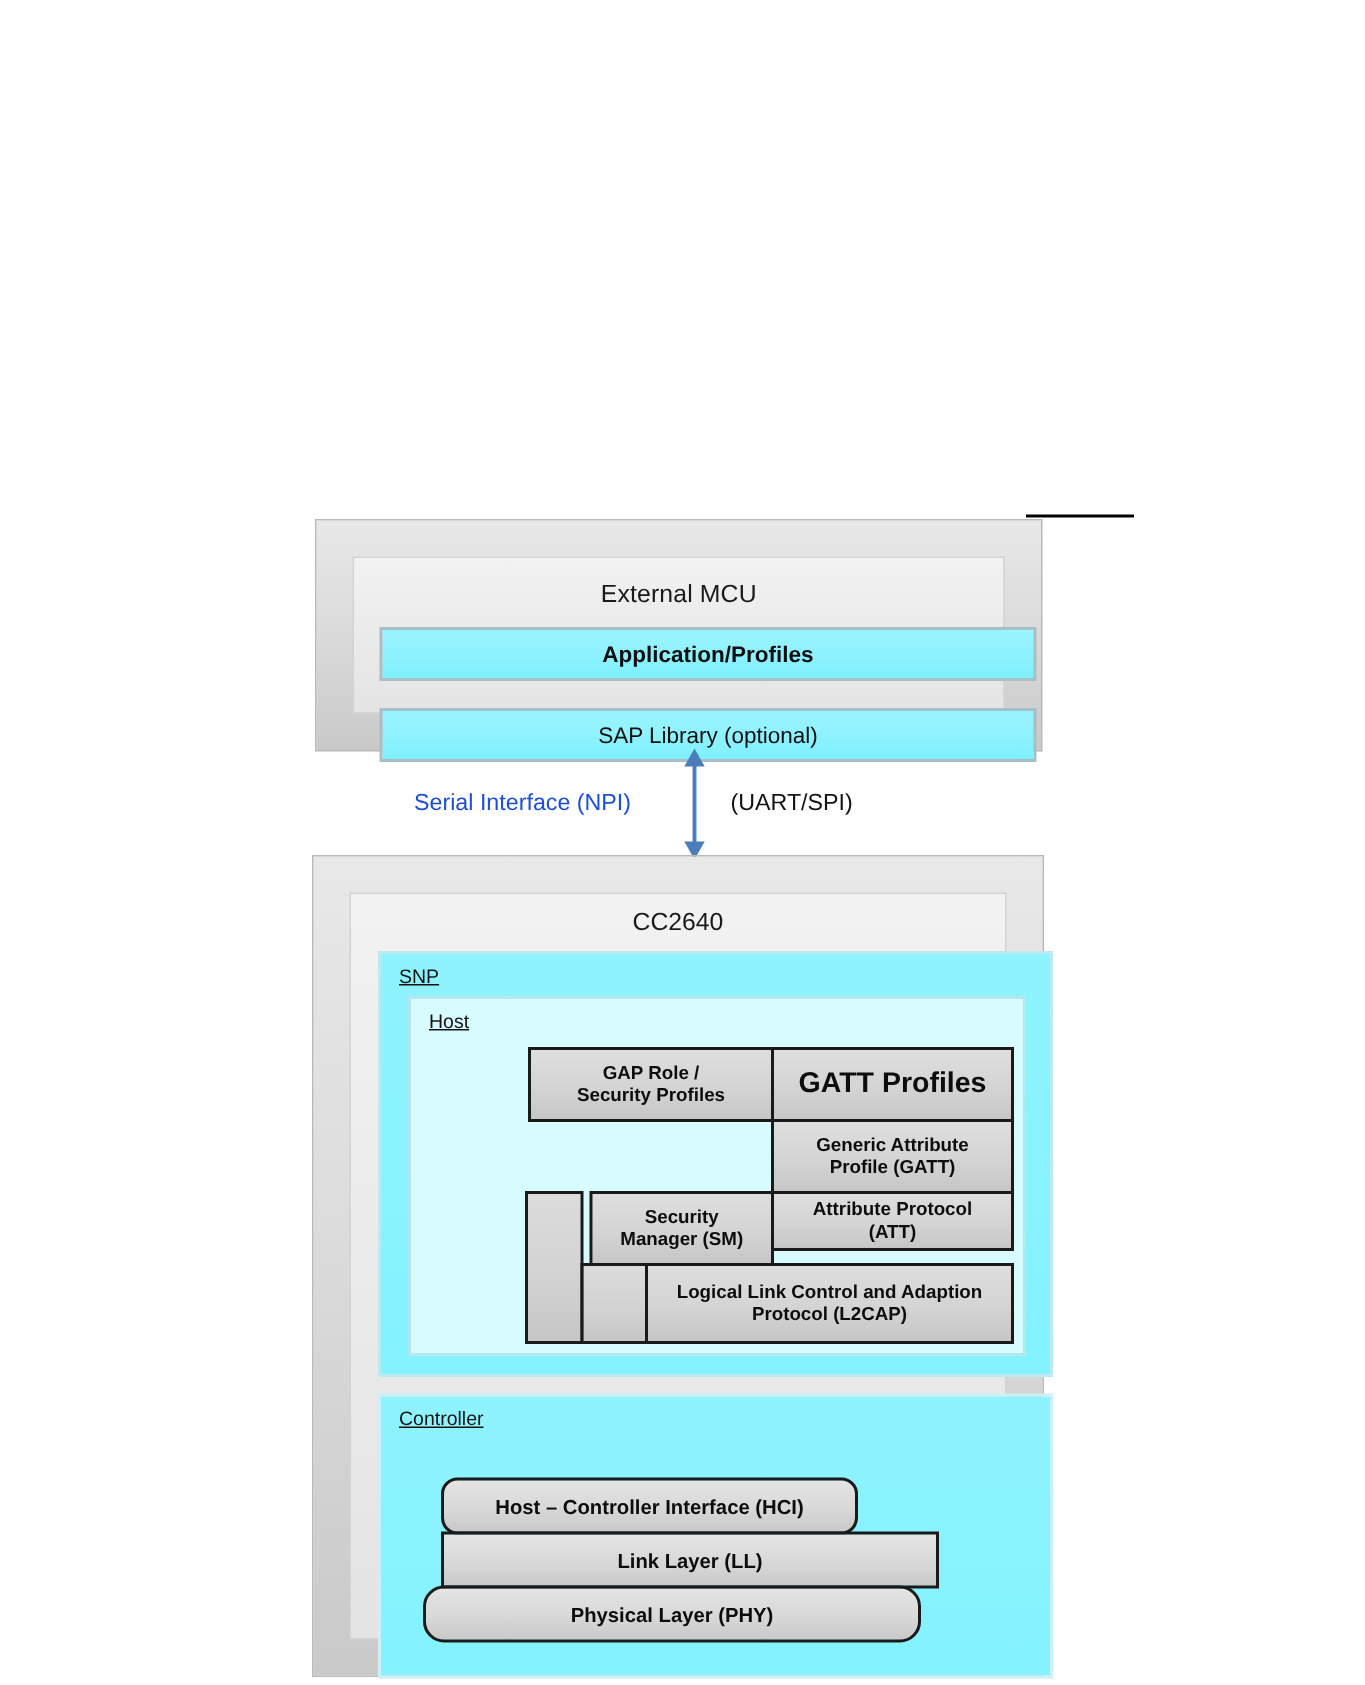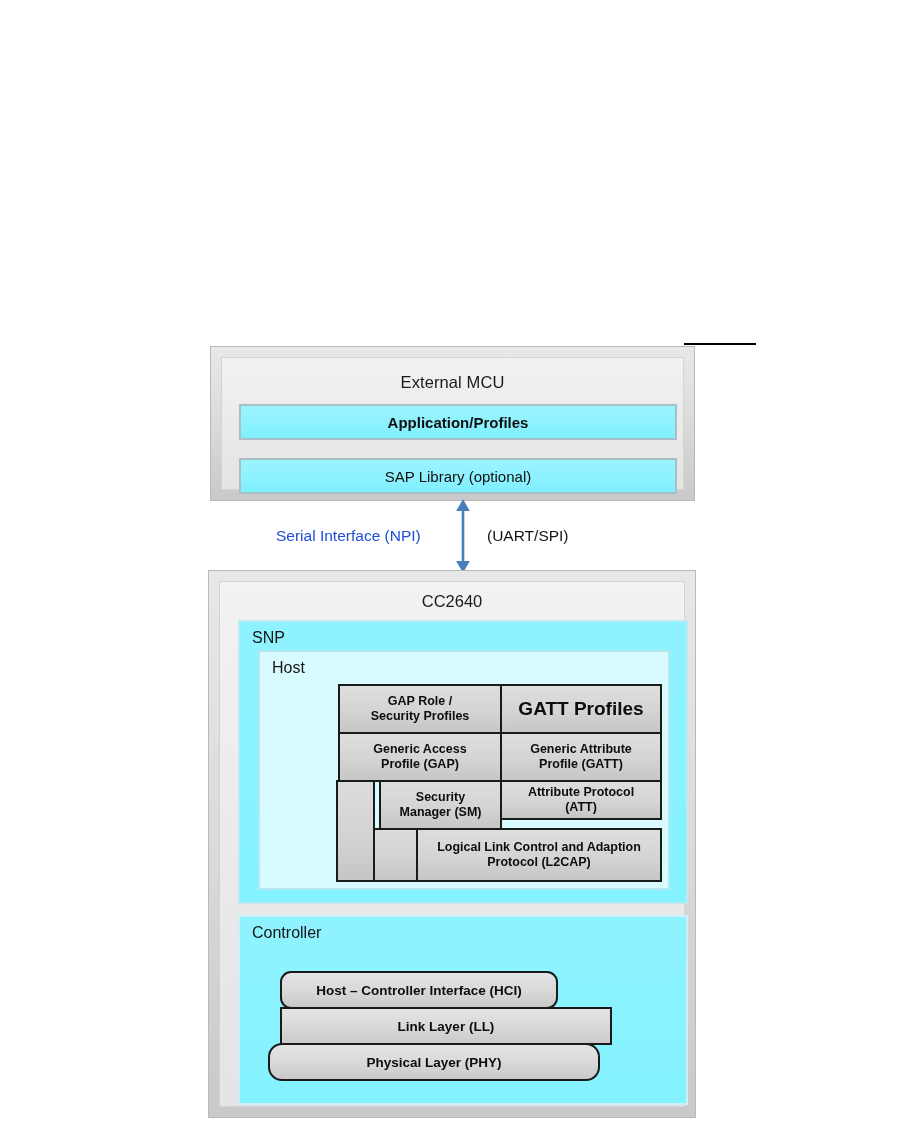--- a/index.html
+++ b/index.html
@@ -24,21 +24,21 @@
     height: 2px;
     background: #000000;
   }
 
   
   .outer-frame {
     position: absolute;
     box-sizing: border-box;
     border: 1px solid #b9b9b9;
     background: linear-gradient(to bottom, #e8e8e8 0%, #dcdcdc 45%, #c9c9c9 100%);
-    padding: 10px;
+    padding: 24px;
   }
   .outer-frame .inner-pane {
     position: relative;
     width: 100%;
     height: 100%;
     box-sizing: border-box;
     background: linear-gradient(to bottom, #f2f2f2 0%, #ececec 40%, #e4e4e4 100%);
     border: 1px solid #d3d3d3;
   }
 
@@ -130,22 +130,23 @@
   .cyan-box {
     position: absolute;
     box-sizing: border-box;
     background: linear-gradient(to bottom, #8ff3ff 0%, #84f2ff 100%);
     border: 2px solid #bfe9f2;
   }
   .cyan-box-label {
     position: absolute;
     left: 12px;
     top: 7px;
-    font-size: 16px;
+    font-size: 13px;
     color: #141414;
+    text-decoration: underline;
   }
 
   #snp-box {
     left: 18px;
     top: 38px;
     width: 450px;
     height: 284px;
   }
   #host-box {
     left: 18px;
@@ -252,22 +253,20 @@
           <div class="stack-stub" style="left:0px; top:96px; width:39px; height:102px;"></div>
           <div class="stack-stub" style="left:37px; top:144px; width:45px; height:54px;"></div>
 
           <div class="stack-row" style="left:0px; top:0px; width:326px; height:50px;">
             <div class="stack-cell" style="width:164px; height:50px; white-space:pre-line;">GAP Role /
 Security Profiles</div>
             <div class="stack-cell" style="width:162px; height:50px; margin-left:-2px; white-space:pre-line; font-size:19px;">GATT Profiles</div>
           </div>
 
           <div class="stack-row" style="left:0px; top:48px; width:326px; height:50px;">
-            <div class="stack-cell" style="width:164px; height:50px; white-space:pre-line;">Generic Access
-Profile (GAP)</div>
             <div class="stack-cell" style="width:162px; height:50px; margin-left:-2px; white-space:pre-line;">Generic Attribute
 Profile (GATT)</div>
           </div>
 
           <div class="stack-row" style="left:37px; top:96px; width:289px; height:50px;">
             <div class="stack-cell" style="width:123px; height:50px; white-space:pre-line;">Security
 Manager (SM)</div>
             <div class="stack-cell" style="width:162px; height:40px; margin-left:-2px; white-space:pre-line;">Attribute Protocol
 (ATT)</div>
           </div>

